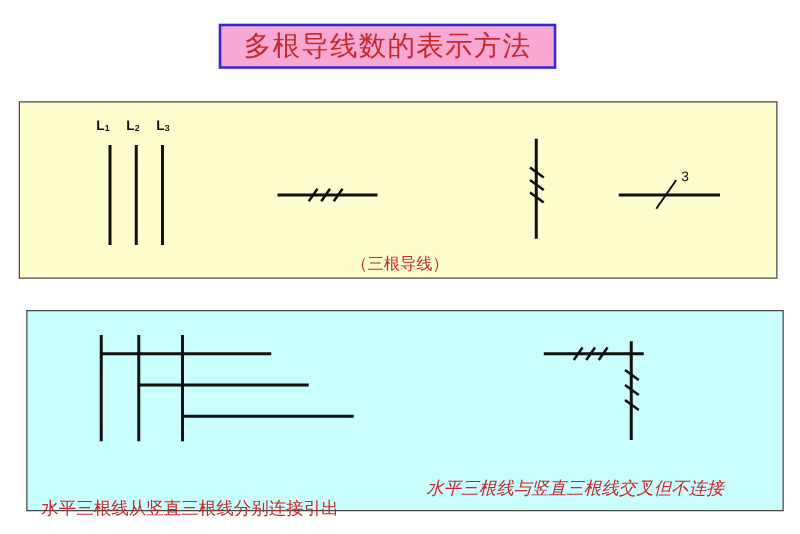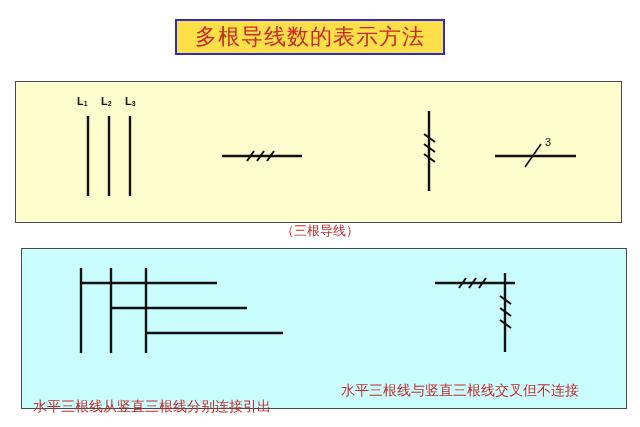--- a/index.html
+++ b/index.html
@@ -1,31 +1,31 @@
 <!DOCTYPE html>
 <html><head>
 <meta charset="utf-8">
 <style>
   html, body { margin:0; padding:0; background:#ffffff; }
   body { width:640px; height:427px; position:relative; overflow:hidden;
          font-family:"DejaVu Sans", sans-serif; }
   .title-box { position:absolute; left:175px; top:19px; width:270px; height:36px;
-               border:2px solid #2b2bd0; background:#fde047; box-sizing:border-box;
+               border:2px solid #2b2bd0; background:#f9a8d4; box-sizing:border-box;
                display:flex; align-items:center; justify-content:center; }
   .title-text { color:#c8282a; font-size:22px; letter-spacing:1px;
                 font-family:"DejaVu Sans", sans-serif; }
   .panel { position:absolute; box-sizing:border-box; border:1px solid #4a4a4a; }
   .panel-top { left:15px; top:81px; width:607px; height:142px; background:#fefdcd; }
   .panel-bottom { left:21px; top:248px; width:606px; height:161px; background:#c9fdfe; }
   svg.diagram { position:absolute; left:0; top:0; width:640px; height:427px; }
   .caption { position:absolute; color:#c8282a; font-family:"DejaVu Serif", serif;
              white-space:nowrap; }
-  .cap-mid { left:281px; top:202px; font-size:13px;margin-top:20px; }
+  .cap-mid { left:281px; top:202px; font-size:13px; }
   .cap-left { left:33px; top:382px; font-size:14px;margin-top:16px; }
-  .cap-right { left:341px; top:382px; font-size:14px; }
+  .cap-right { left:341px; top:382px; font-size:14px;font-style:italic; }
   .lbl { position:absolute; font-family:"Liberation Sans", sans-serif; font-weight:bold;
          font-size:11px; color:#111; }
   .lbl sub { font-size:7px; vertical-align:baseline; position:relative; top:1px; }
   .num3 { position:absolute; left:545px; top:136px; font-size:11px;
           font-family:"Liberation Sans", sans-serif; color:#111; }
 </style>
 </head>
 <body>
 
 <div class="title-box">

